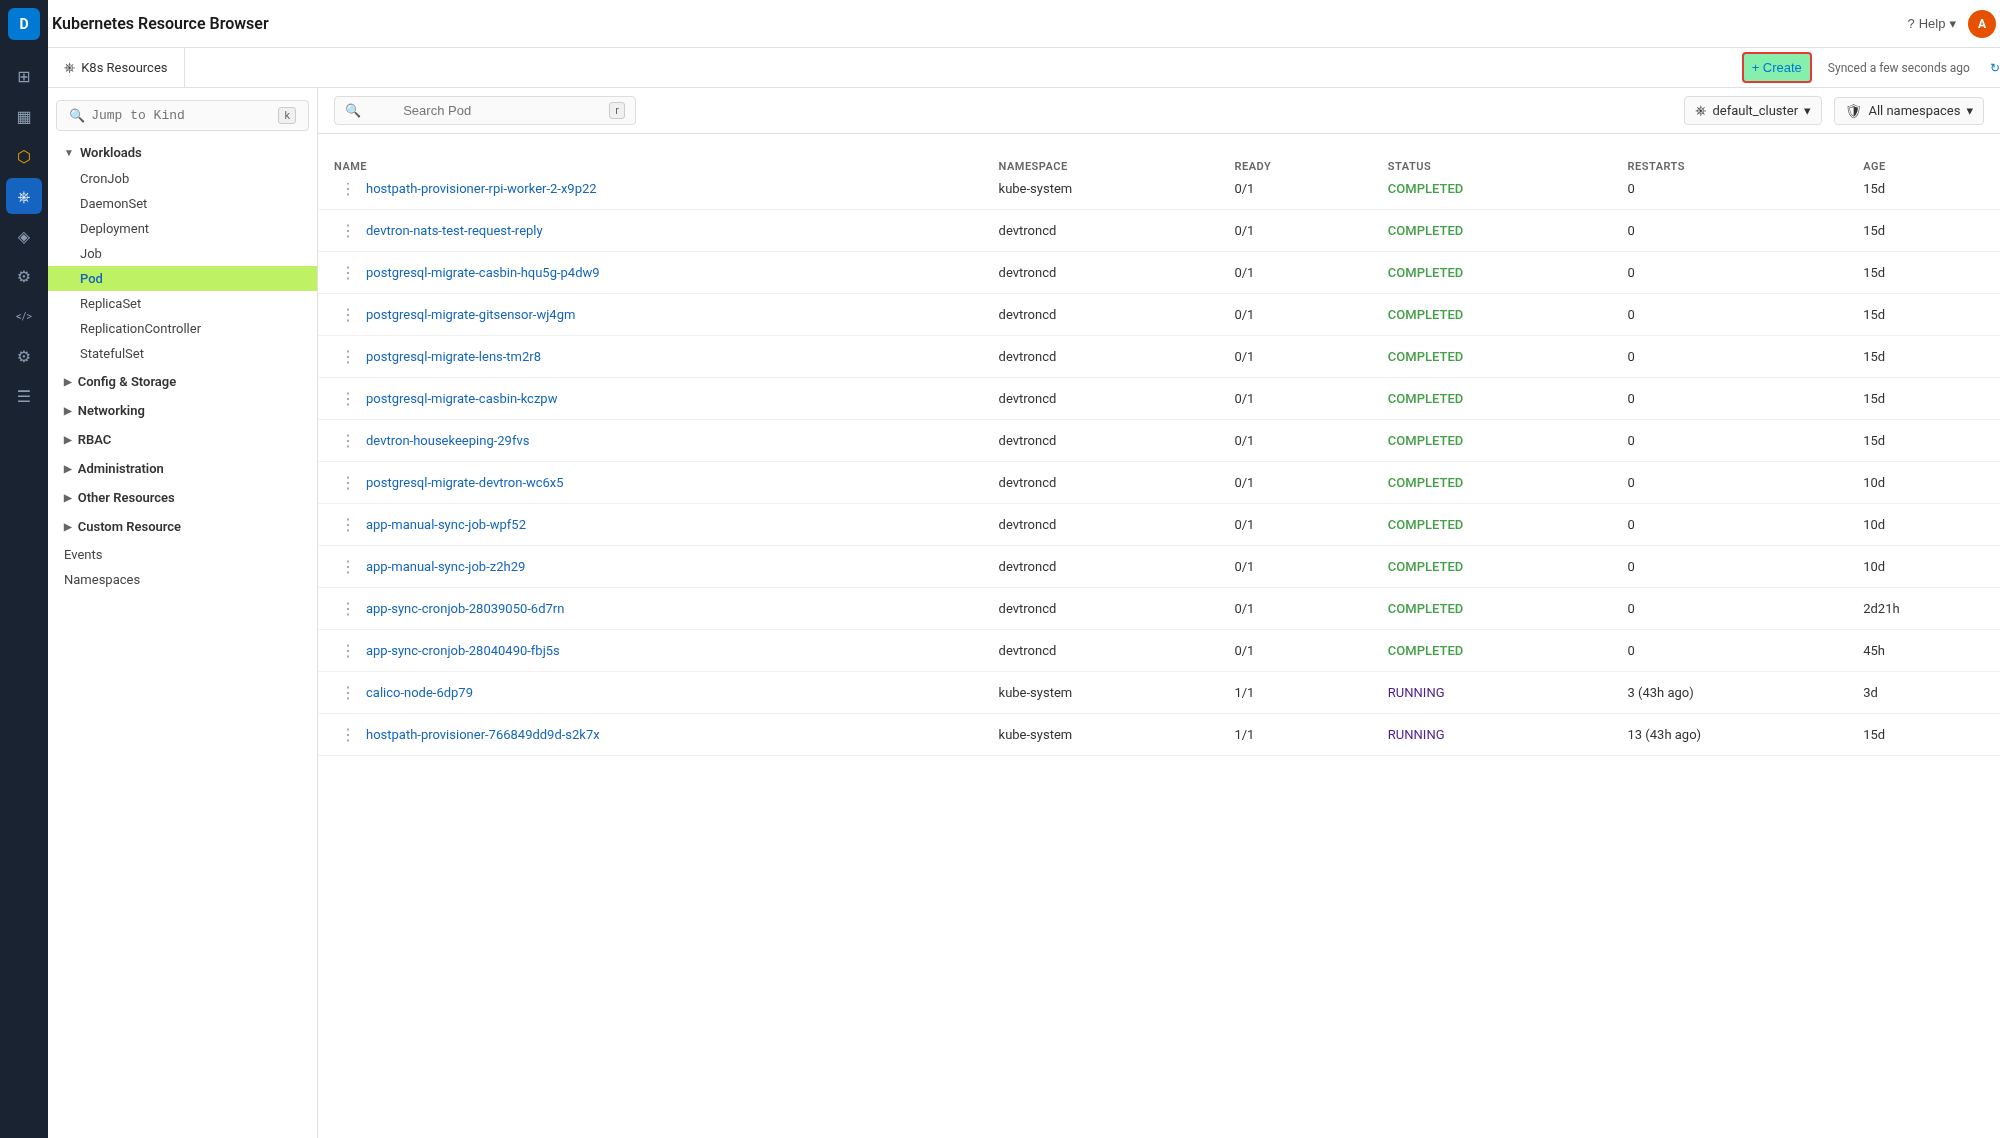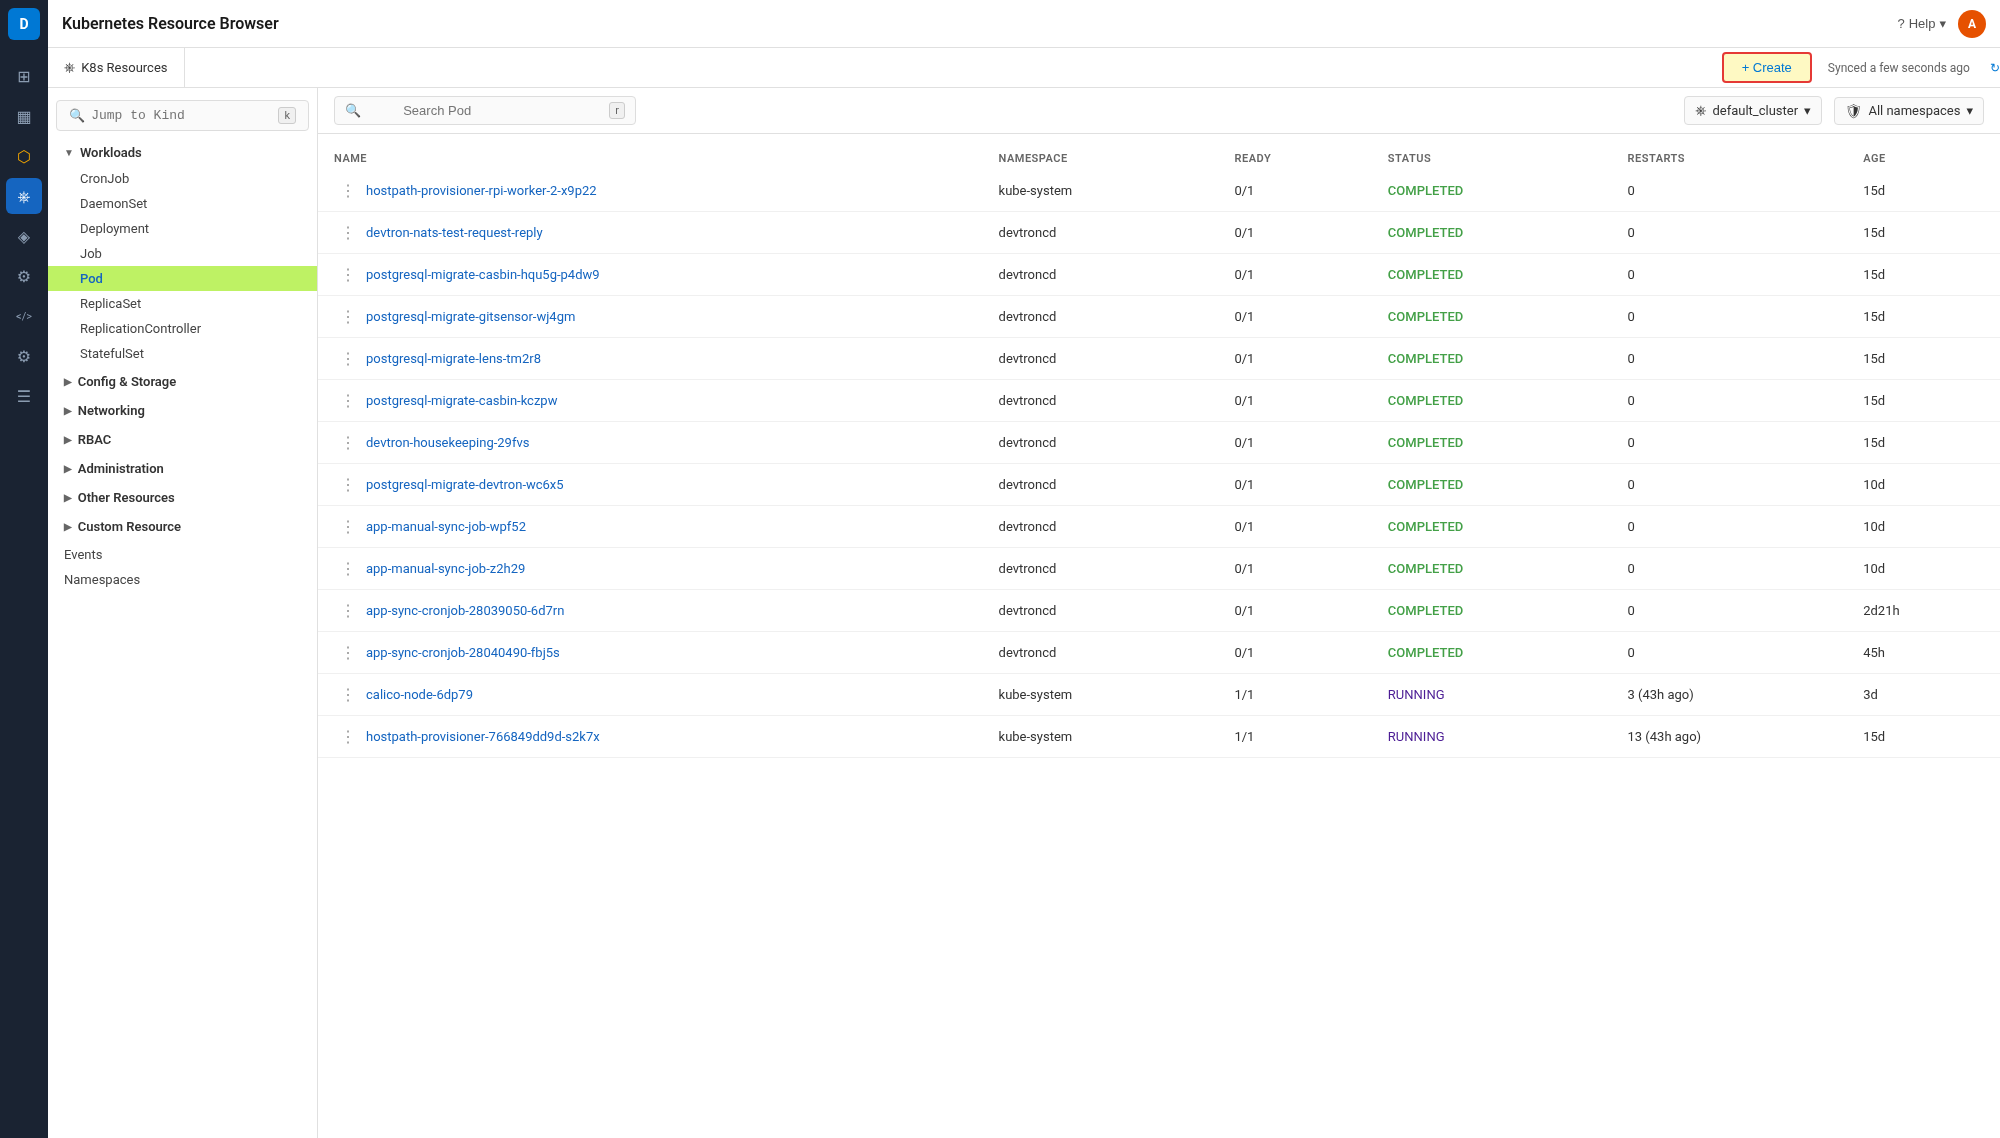--- a/index.html
+++ b/index.html
@@ -41,21 +41,21 @@
       flex: 1;
       display: flex;
       flex-direction: column;
       overflow: hidden;
     }
 
     
     .top-header {
       background: #fff;
       border-bottom: 1px solid #e0e0e0;
-      padding: 0 14px;
+      padding: 0 4px;
       height: 48px;
       display: flex;
       align-items: center;
       justify-content: space-between;
       flex-shrink: 0;
     }
     .top-header .title {
       font-size: 16px;
       font-weight: 600;
       color: #1a1a1a;
@@ -94,22 +94,22 @@
       height: 100%;
       border-right: 1px solid #e0e0e0;
       font-size: 13px;
       cursor: pointer;
       color: #333;
       background: #fff;
     }
     .tab-spacer { flex: 1; }
     .create-btn {
       margin-right: 16px;
-      padding: 6px 18px;
-      background: #fef9c3;
+      padding: 6px 8px;
+      background: #86efac;
       color: #0078d4;
       border: 2px solid #e53935;
       border-radius: 4px;
       cursor: pointer;
       font-size: 13px;
       font-weight: 500;
       display: flex; align-items: center; gap: 4px;
     }
     .sync-status {
       font-size: 12px;
@@ -240,23 +240,23 @@
       border-collapse: collapse;
     }
     thead th {
       text-align: left;
       padding: 10px 16px;
       font-size: 11px;
       font-weight: 600;
       color: #666;
       text-transform: uppercase;
       letter-spacing: 0.5px;
-      border-bottom: 3px solid #d946ef;
+      border-bottom: 1px solid #d946ef;
       background: #fff;
-      position: sticky; top: 8px; z-index: 1;
+      position: sticky; top: 16px; z-index: 1;
     }
     tbody tr {
       border-bottom: 1px solid #f0f0f0;
     }
     tbody td {
       padding: 9px 16px;
       font-size: 13px;
       color: #333;
     }
     td.name-cell {

